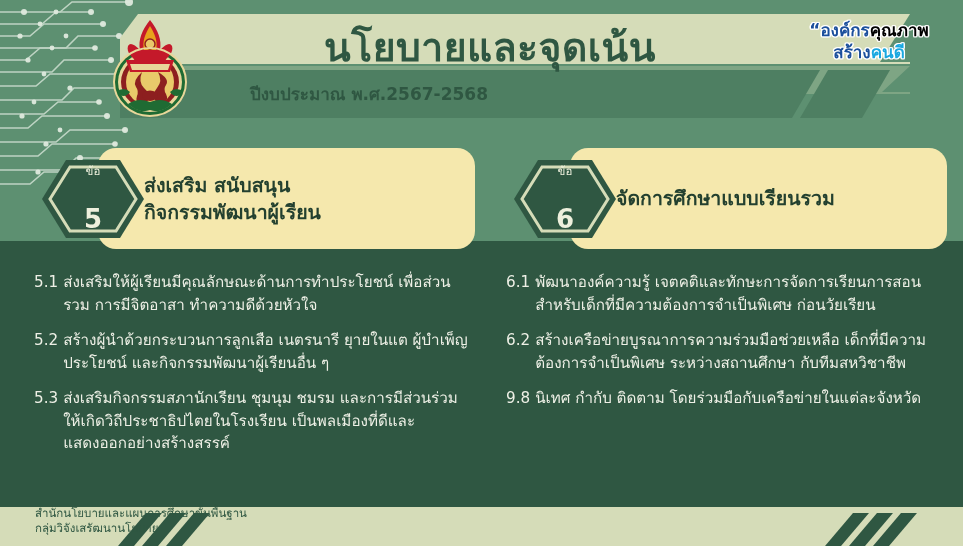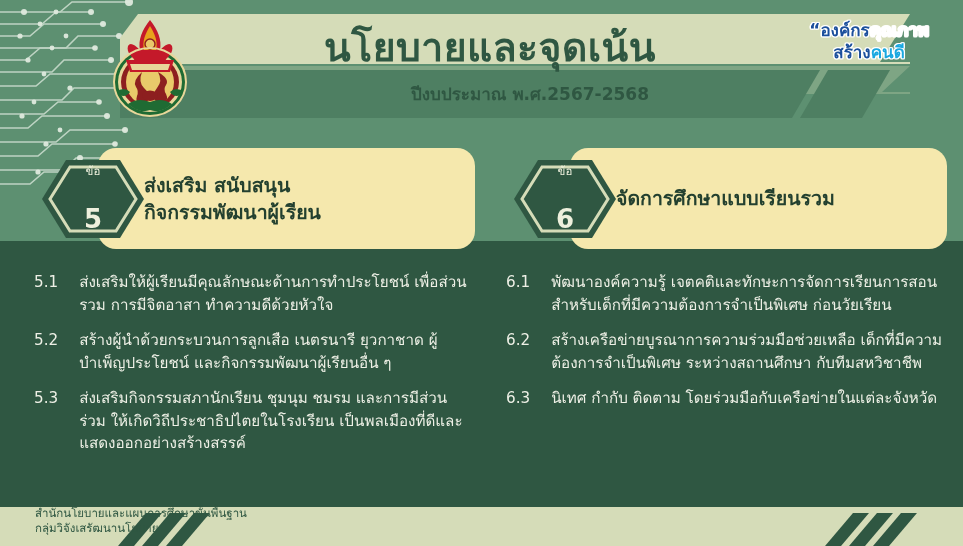--- a/index.html
+++ b/index.html
@@ -66,21 +66,21 @@
     font-weight:bold;
     color:#2f5742;
     letter-spacing:0.5px;
     line-height:52px;
     white-space:nowrap;
   }
   .hdr-sub{
     position:absolute;
     left:250px;top:80px;
     width:560px;
-    text-align:center;
+    text-align:left;
     font-size:17px;
     font-weight:bold;
     color:#2f5742;
     white-space:nowrap;
   }
 
   
   .slogan{
     position:absolute;
     right:14px;top:19px;
@@ -89,21 +89,21 @@
     font-weight:bold;
     line-height:22px;
     font-size:17px;
     text-shadow:
        1.4px 0 0 #fff, -1.4px 0 0 #fff, 0 1.4px 0 #fff, 0 -1.4px 0 #fff,
        1px 1px 0 #fff, -1px 1px 0 #fff, 1px -1px 0 #fff, -1px -1px 0 #fff;
     white-space:nowrap;
   }
   .slogan div{white-space:nowrap;}
   .s-blue{color:#1b4f9c;}
-  .s-orange{color:#ffffff;}
+  .s-orange{color:#000000;}
   .s-cyan{color:#19a8e0;}
   .s-magenta{color:#e8308a;}
 
   
   .col{position:absolute;top:148px;}
   .col-left{left:20px;width:455px;}
   .col-right{left:492px;width:455px;}
 
   
   .card{
@@ -160,21 +160,21 @@
     color:#eef0e6;
     font-size:15.2px;
     line-height:22.5px;
   }
   .item-no{
     flex:0 0 auto;
     padding-right:5px;
     white-space:nowrap;
     margin-left:8px;
   }
-  .item-txt{flex:1 1 auto;margin-left:16px;}
+  .item-txt{flex:1 1 auto;}
 
   
   .footer-note{
     position:absolute;
     left:11px;top:506px;
     width:963px;
     text-align:left;
     color:#2f5742;
     font-size:11.5px;
     line-height:14.5px;
@@ -304,21 +304,21 @@
         <div>กิจกรรมพัฒนาผู้เรียน</div>
       </div>
     </div>
     <div class="list">
       <div class="item">
         <span class="item-no">5.1</span>
         <span class="item-txt">ส่งเสริมให้ผู้เรียนมีคุณลักษณะด้านการทำประโยชน์ เพื่อส่วนรวม การมีจิตอาสา ทำความดีด้วยหัวใจ</span>
       </div>
       <div class="item">
         <span class="item-no">5.2</span>
-        <span class="item-txt">สร้างผู้นำด้วยกระบวนการลูกเสือ เนตรนารี ยุวกาชาด ผู้บำเพ็ญประโยชน์ และกิจกรรมพัฒนาผู้เรียนอื่น ๆ</span>
+        <span class="item-txt">สร้างผู้นำด้วยกระบวนการลูกเสือ เนตรนารี ยุายในแต ผู้บำเพ็ญประโยชน์ และกิจกรรมพัฒนาผู้เรียนอื่น ๆ</span>
       </div>
       <div class="item">
         <span class="item-no">5.3</span>
         <span class="item-txt">ส่งเสริมกิจกรรมสภานักเรียน ชุมนุม ชมรม และการมีส่วนร่วม ให้เกิดวิถีประชาธิปไตยในโรงเรียน เป็นพลเมืองที่ดีและแสดงออกอย่างสร้างสรรค์</span>
       </div>
     </div>
   </div>
 
   <div class="col col-right">
     <div class="card">
@@ -337,21 +337,21 @@
     <div class="list">
       <div class="item">
         <span class="item-no">6.1</span>
         <span class="item-txt">พัฒนาองค์ความรู้ เจตคติและทักษะการจัดการเรียนการสอนสำหรับเด็กที่มีความต้องการจำเป็นพิเศษ ก่อนวัยเรียน</span>
       </div>
       <div class="item">
         <span class="item-no">6.2</span>
         <span class="item-txt">สร้างเครือข่ายบูรณาการความร่วมมือช่วยเหลือ เด็กที่มีความต้องการจำเป็นพิเศษ ระหว่างสถานศึกษา กับทีมสหวิชาชีพ</span>
       </div>
       <div class="item">
-        <span class="item-no">6.3</span>
+        <span class="item-no">9.8</span>
         <span class="item-txt">นิเทศ กำกับ ติดตาม โดยร่วมมือกับเครือข่ายในแต่ละจังหวัด</span>
       </div>
     </div>
   </div>
 
   <svg class="slashes left" viewBox="0 0 160 39" xmlns="http://www.w3.org/2000/svg">
     <g fill="#2f5742">
       <polygon points="58,6 74,6 46,39 30,39"></polygon>
       <polygon points="82,6 98,6 70,39 54,39"></polygon>
       <polygon points="106,6 122,6 94,39 78,39"></polygon>

